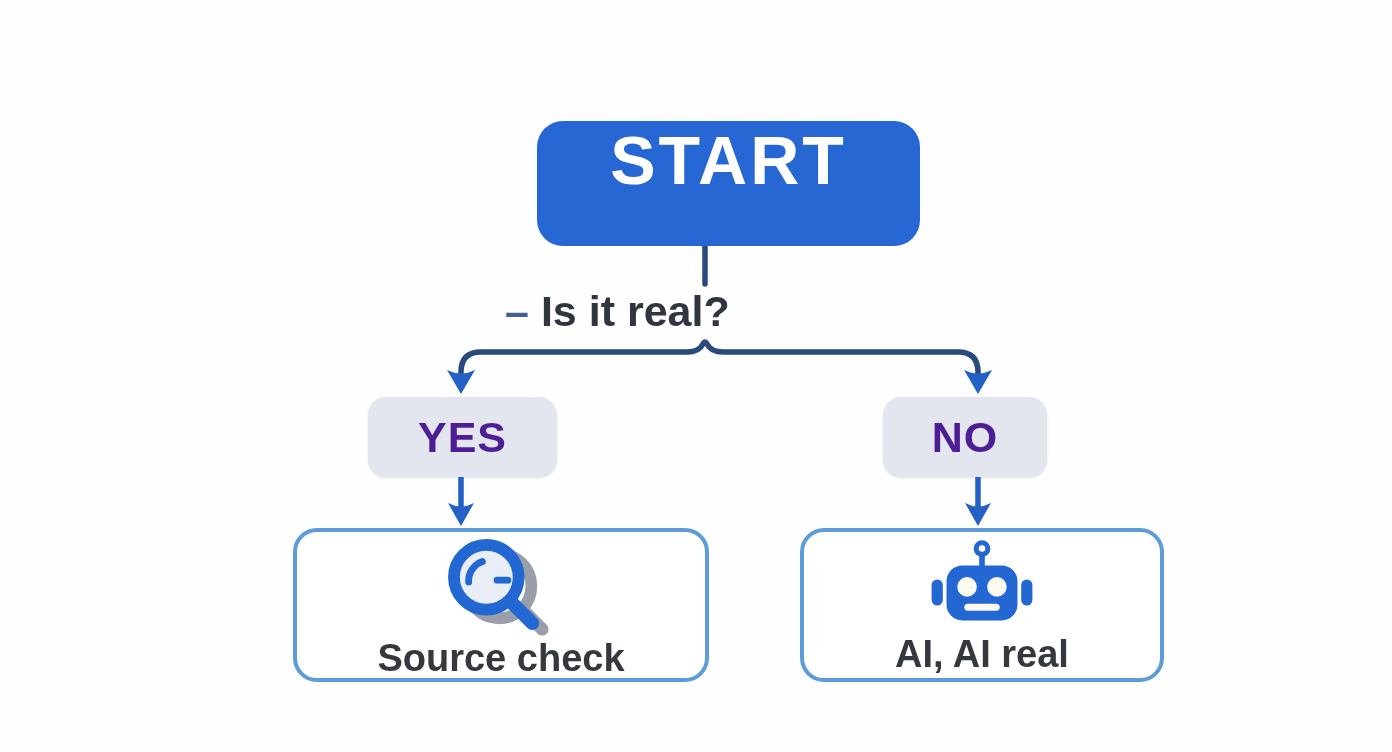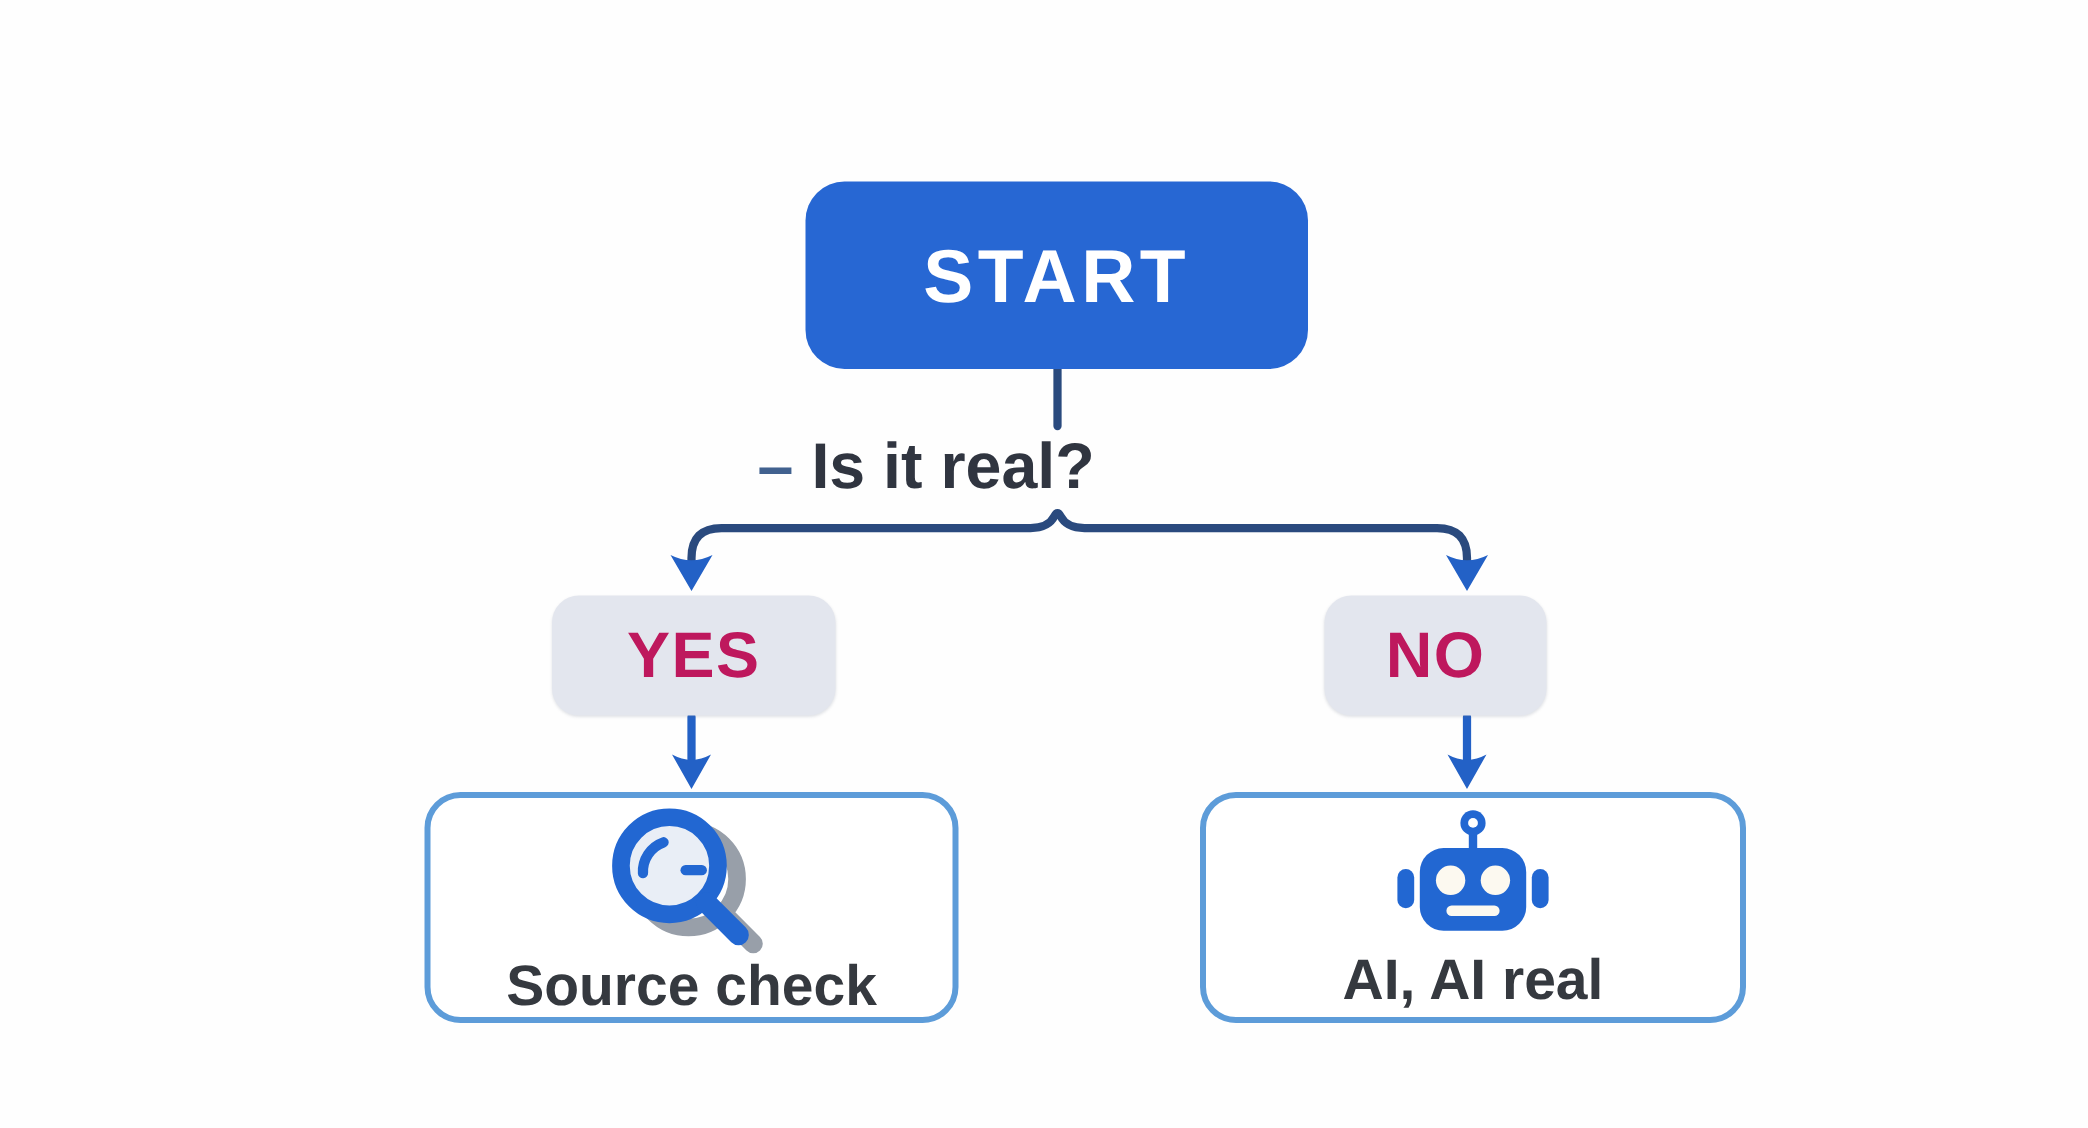--- a/index.html
+++ b/index.html
@@ -13,63 +13,63 @@
   }
   .connectors {
     position: absolute;
     left: 0; top: 0;
     width: 1392px; height: 752px;
     pointer-events: none;
   }
   .start-node {
     position: absolute;
     left: 537px; top: 121px;
-    width: 335px; height: 125px;
+    width: 383px; height: 125px;
     background: #2767d3;
     border-radius: 26px;
-    display: flex; align-items: center; justify-content: center;
+    display: flex; align-items: flex-start; justify-content: center;
     color: #ffffff;
-    font-size: 50px; font-weight: 700; letter-spacing: 3px;
+    font-size: 68px; font-weight: 700; letter-spacing: 3px;
   }
   .question {
     position: absolute;
     left: 505px; top: 287px;
     width: 400px;
     text-align: left;
     font-size: 43px; font-weight: 700;
     white-space: nowrap;
   }
   .q-dash { color: #41618f; margin-right: 12px; }
   .q-text { color: #303540; }
   .decision {
     position: absolute;
     top: 397px;
     height: 80px;
     background: #e3e6ee;
     border-radius: 18px;
     display: flex; align-items: center; justify-content: center;
     font-size: 43px; font-weight: 700; letter-spacing: 1px;
-    color: #be185d;
+    color: #4c1d95;
     box-shadow: 0 1px 2px rgba(90,100,120,0.18);
   }
   .decision.yes { left: 368px; width: 189px; }
-  .decision.no  { left: 883px; width: 148px; }
+  .decision.no  { left: 883px; width: 164px; }
   .outcome {
     position: absolute;
     top: 528px;
     height: 154px;
     background: #ffffff;
     border: 4px solid #5d9cd9;
     border-radius: 24px;
     box-sizing: border-box;
     display: flex; flex-direction: column;
     align-items: center; justify-content: flex-start;
     padding-top: 6px;
   }
-  .outcome.left  { left: 283px; width: 356px; }
+  .outcome.left  { left: 293px; width: 416px; }
   .outcome.right { left: 800px; width: 364px; }
   .outcome-icon { flex: 0 0 auto; }
   .outcome-label {
     font-size: 38px; font-weight: 700;
     color: #35393f;
     line-height: 1.1;
     margin-top: 2px;
   }
 </style>
 </head>

